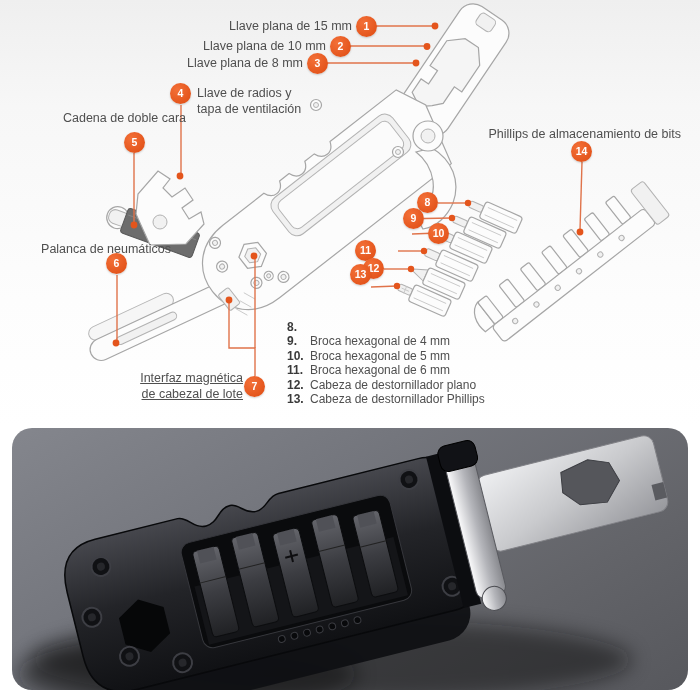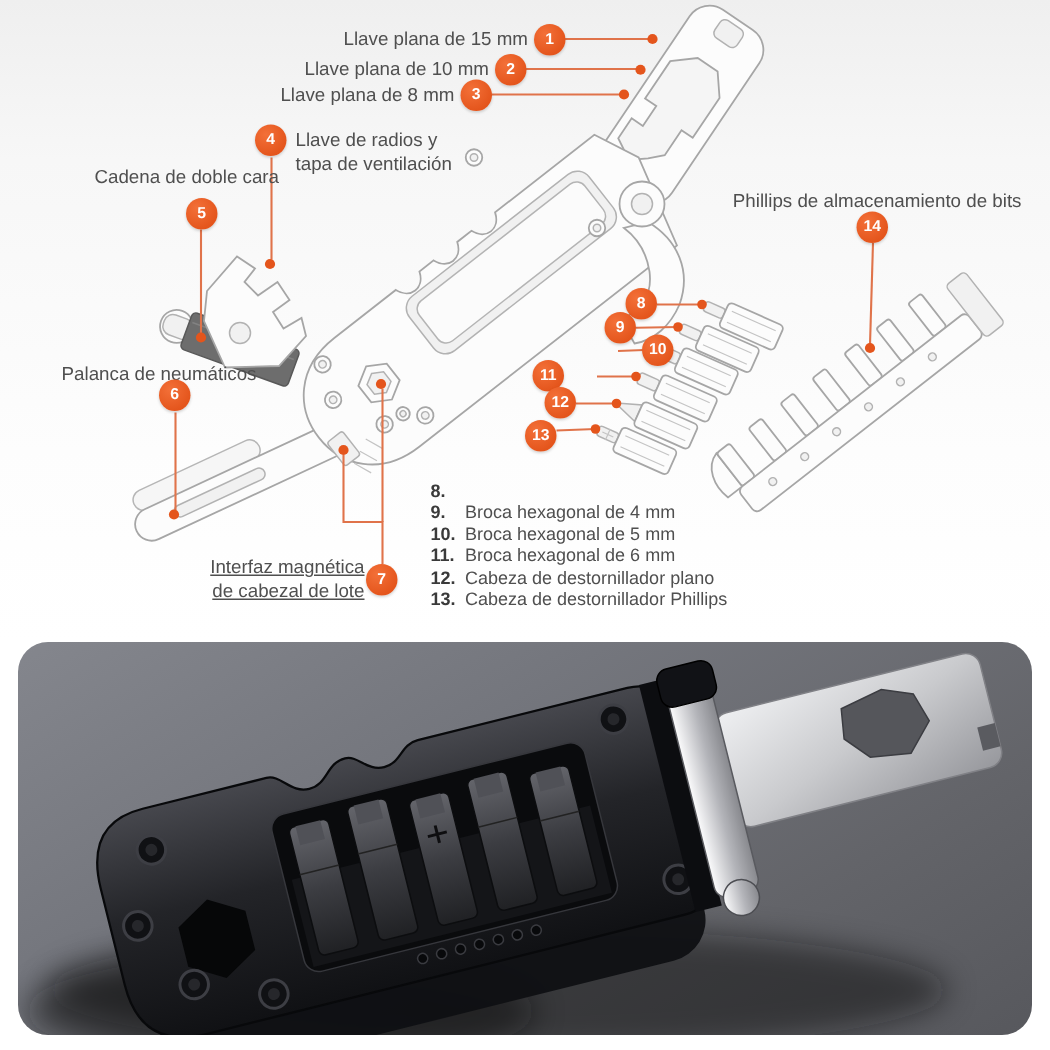--- a/index.html
+++ b/index.html
@@ -189,21 +189,21 @@
     <span class="badge" style="left:170px;top:83px;">4</span>
     <span class="badge" style="left:124px;top:132px;">5</span>
     <span class="badge" style="left:106px;top:253px;">6</span>
     <span class="badge" style="left:244px;top:376px;">7</span>
     <span class="badge" style="left:571px;top:141px;">14</span>
     <span class="badge" style="left:417px;top:192px;">8</span>
     <span class="badge" style="left:403px;top:208px;">9</span>
     <span class="badge" style="left:391px;top:223px;margin-left:37px;">10</span>
     <span class="badge" style="left:355px;top:240px;">11</span>
     <span class="badge" style="left:363px;top:258px;">12</span>
-    <span class="badge" style="left:350px;top:280px;">13</span>
+    <span class="badge" style="left:350px;top:264px;">13</span>
 
     <div class="bitlist">
       <div class="bitrow">
           <b>8.</b>
         </div>
       <div class="bitrow">
           <b>9.</b>
           <span>Broca hexagonal de 4 mm</span>
         </div>
       <div class="bitrow">

